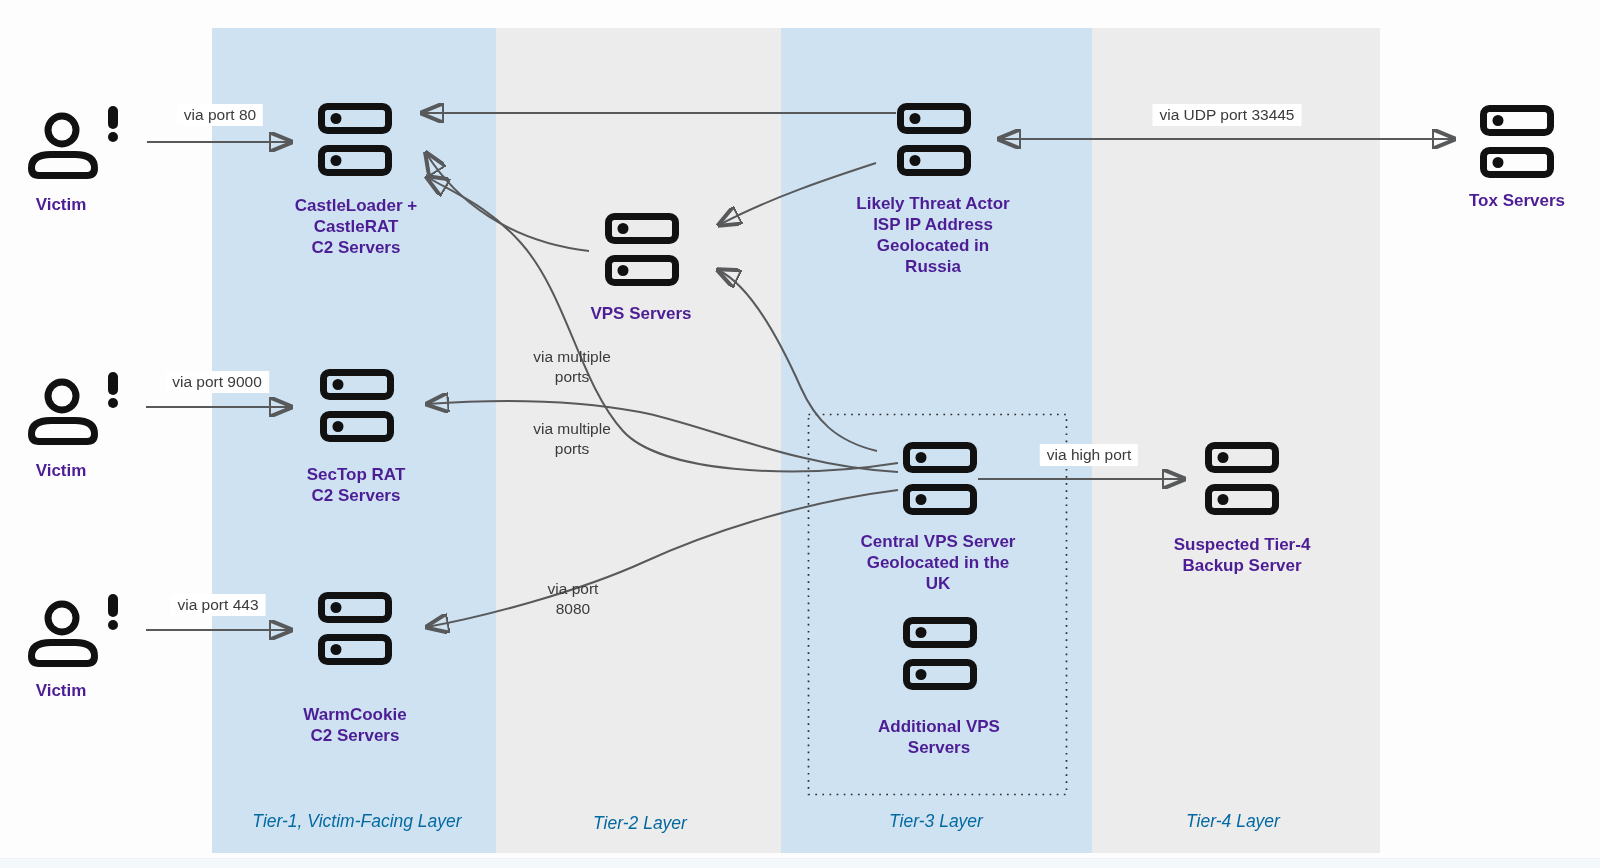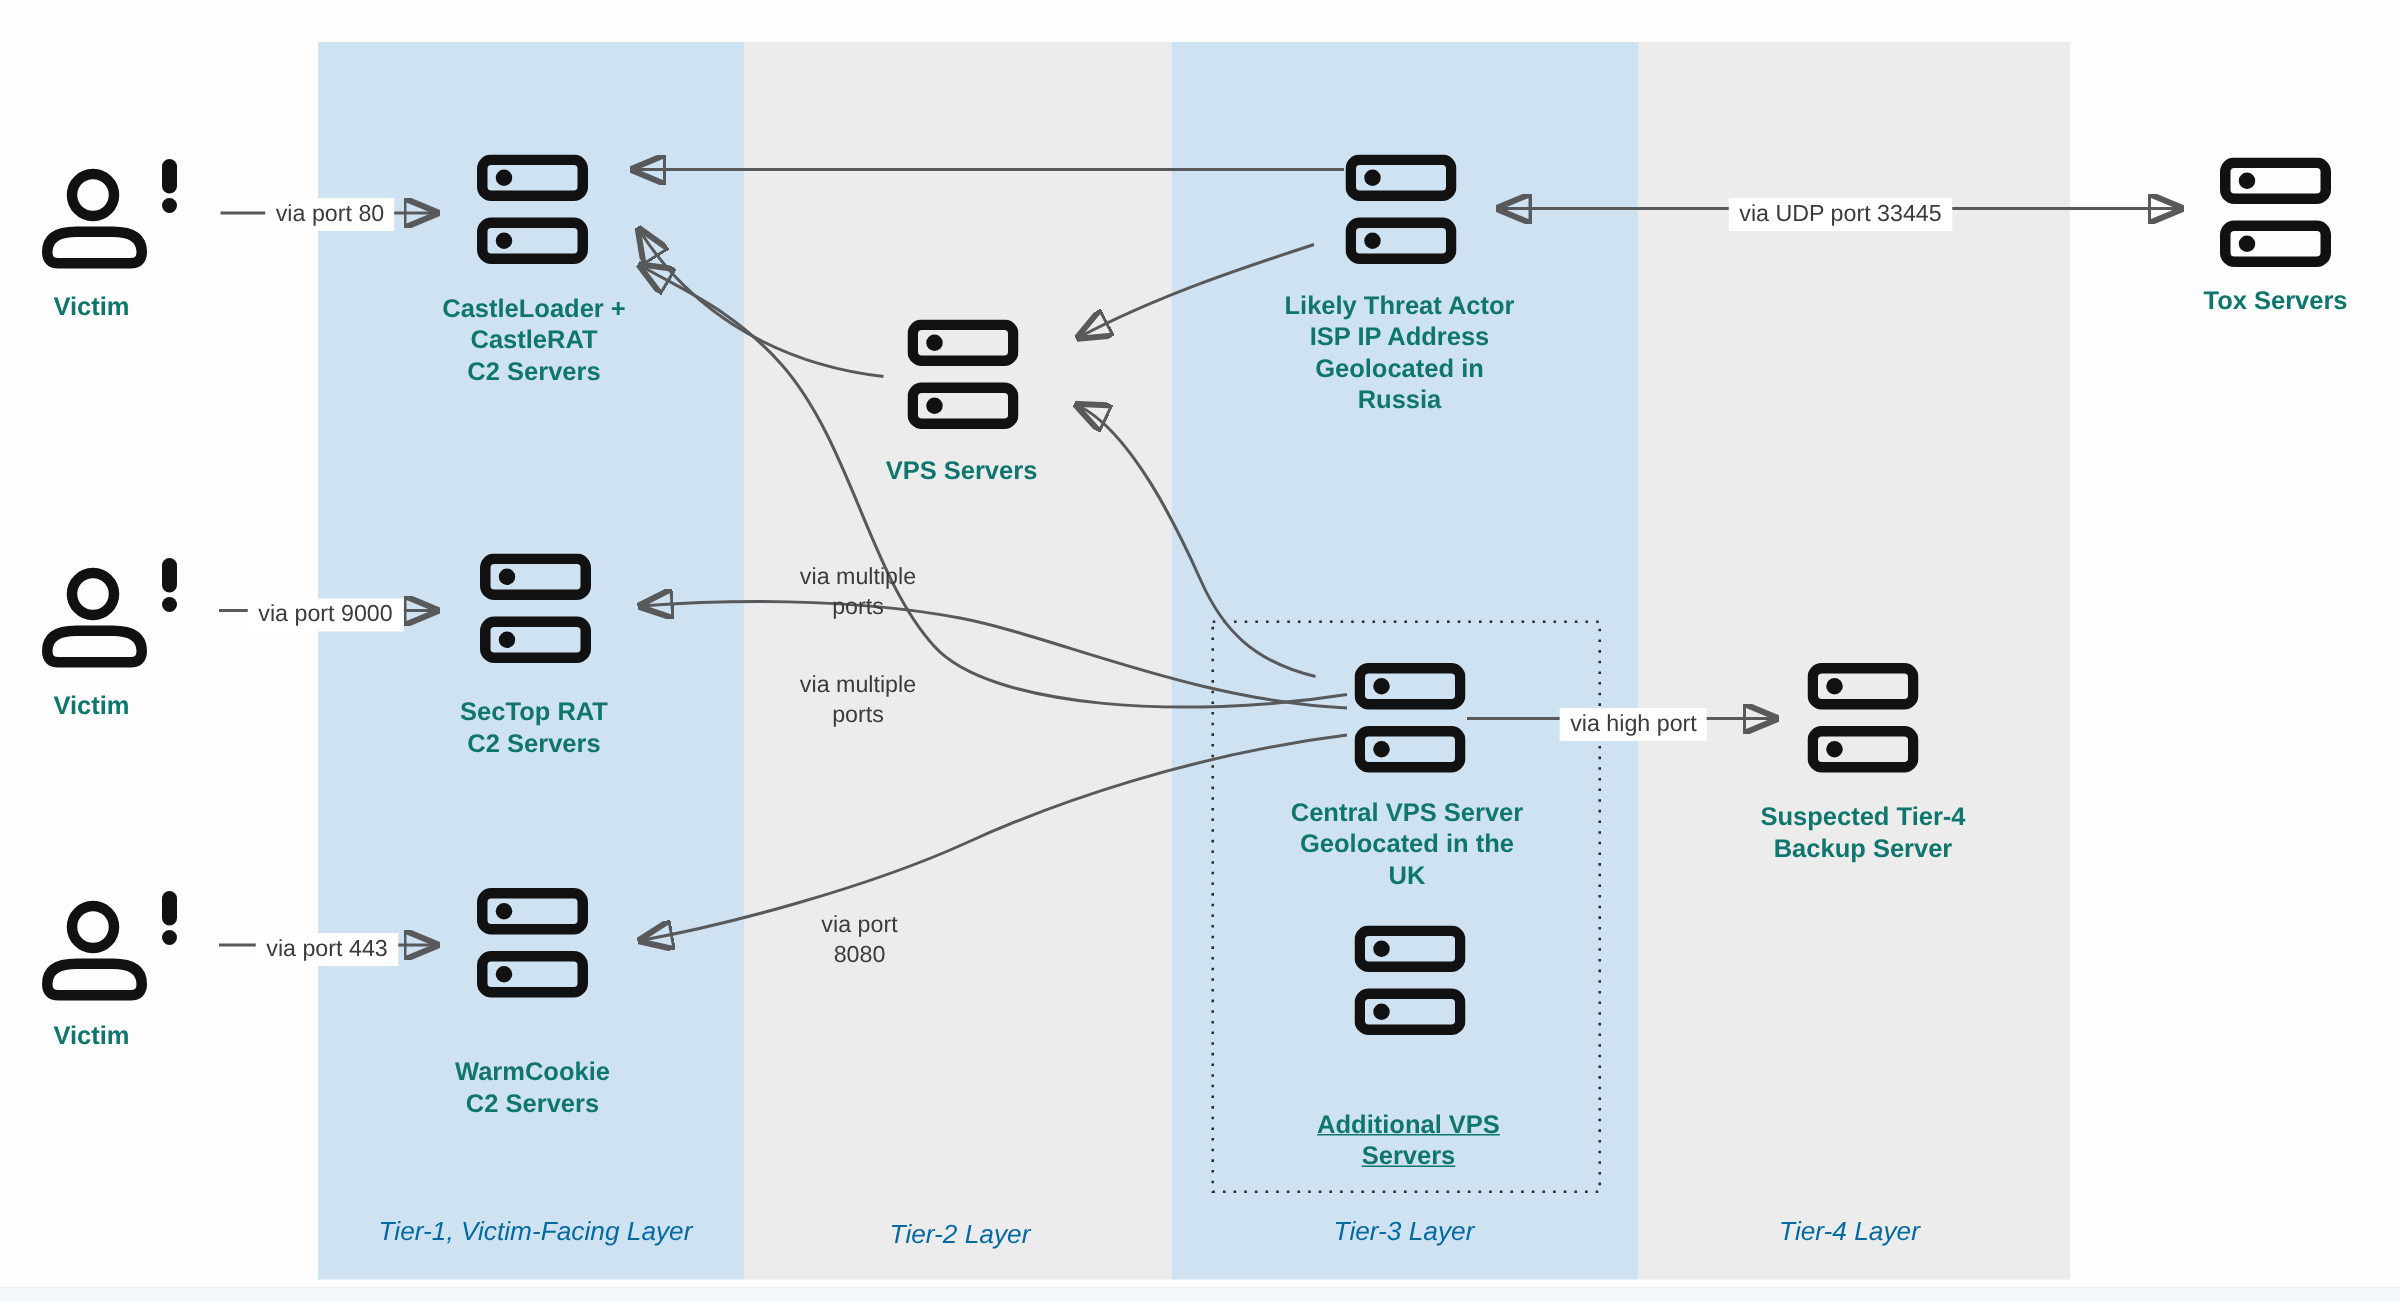--- a/index.html
+++ b/index.html
@@ -25,26 +25,26 @@
   svg.lines path, svg.lines line{fill:none;stroke:var(--line);stroke-width:2;}
   svg.lines rect.dotted{fill:none;stroke:#2b2b2b;stroke-width:1.7;stroke-dasharray:1.7 5.4;}
   .icon{position:absolute;z-index:2;}
   .server rect{fill:none;stroke:var(--ink);stroke-width:7;}
   .server .dot{fill:var(--ink);}
   .victim .st{fill:none;stroke:var(--ink);stroke-width:7;stroke-linejoin:round;}
   .victim .bar{stroke:var(--ink);stroke-width:10;stroke-linecap:round;}
   .victim .pt{fill:var(--ink);}
   .nlabel{
     position:absolute;transform:translateX(-50%);text-align:center;font-weight:bold;
-    font-size:17px;line-height:21px;color:#0f766e;white-space:nowrap;z-index:3;
+    font-size:17px;line-height:21px;color:#4c1d95;white-space:nowrap;z-index:3;
   }
   .nlabel span{display:block;}
   .elabel{
     position:absolute;transform:translate(-50%,-50%);font-size:15.5px;color:#3b3b3b;
-    white-space:nowrap;z-index:3;text-align:center;line-height:20px;margin-top:28px;
+    white-space:nowrap;z-index:3;text-align:center;line-height:20px;
   }
   .elabel.bg{background:#ffffff;padding:1px 7px;}
   .elabel span{display:block;}
 </style>
 </head>
 <body>
 
 <div class="canvas">
 
   <div class="band blue" style="left:212px;width:284px;"></div>
@@ -183,21 +183,21 @@
     <span>Central VPS Server</span>
     <span>Geolocated in the</span>
     <span>UK</span>
   </div>
   <div class="nlabel" style="left:933px;top:193px;">
     <span>Likely Threat Actor</span>
     <span>ISP IP Address</span>
     <span>Geolocated in</span>
     <span>Russia</span>
   </div>
-  <div class="nlabel" style="left:939px;top:739px;text-decoration:underline;">
+  <div class="nlabel" style="left:939px;top:716px;">
     <span>Additional VPS</span>
     <span>Servers</span>
   </div>
   <div class="nlabel" style="left:1242px;top:534px;">
     <span>Suspected Tier-4</span>
     <span>Backup Server</span>
   </div>
   <div class="nlabel" style="left:1517px;top:190px;">
     <span>Tox Servers</span>
   </div>

